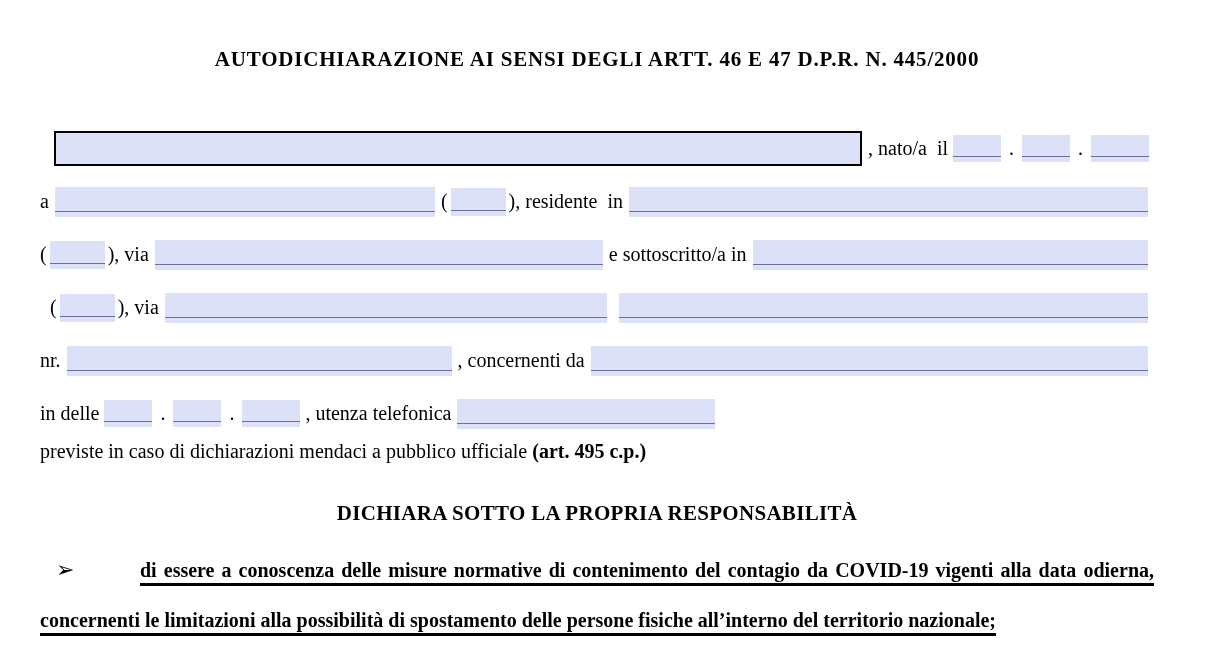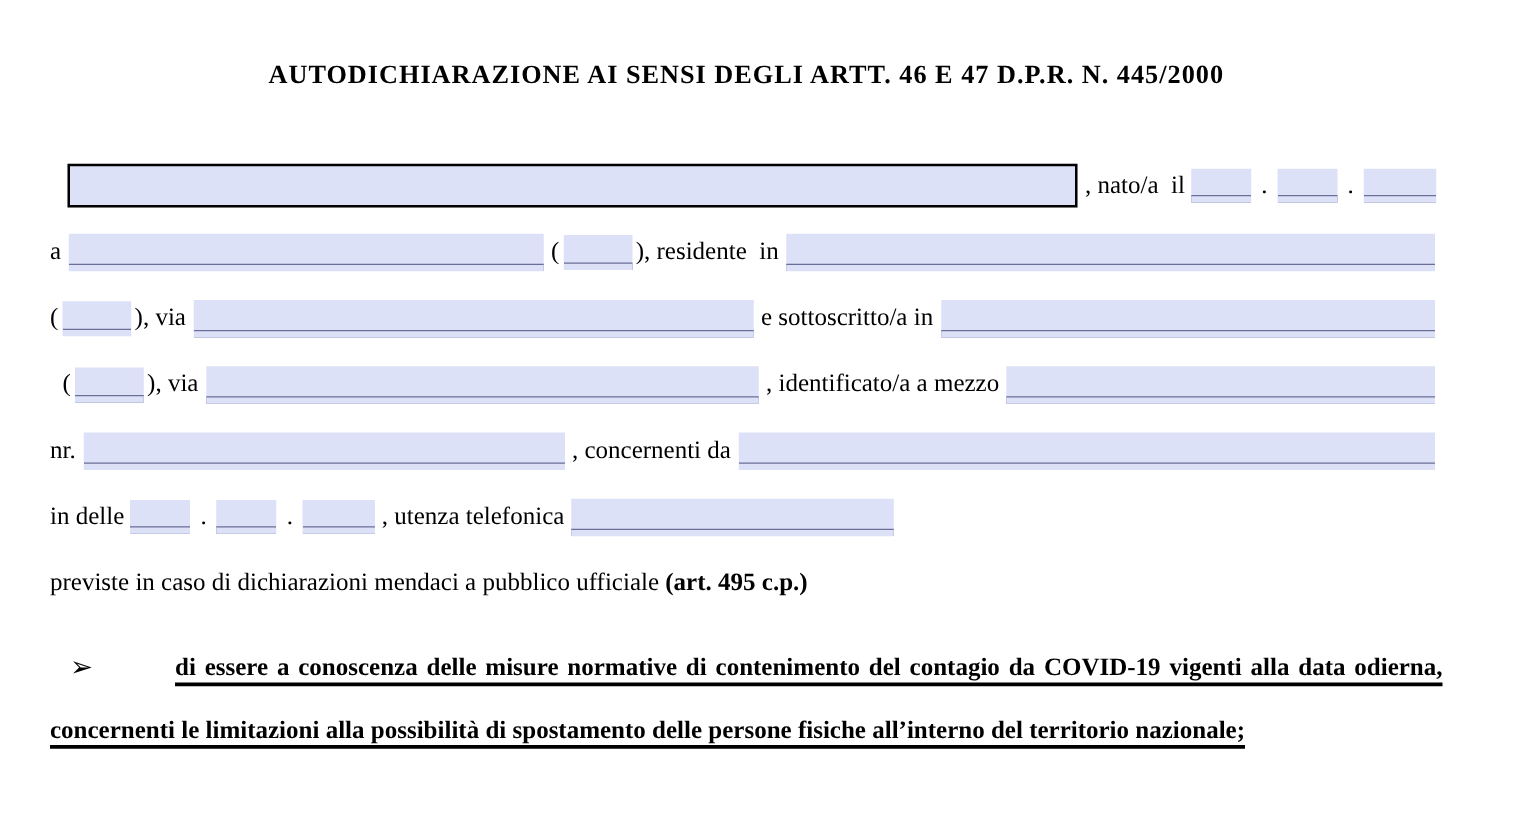--- a/index.html
+++ b/index.html
@@ -40,21 +40,21 @@
   .field.boxed{
     height:35px;
     border:2px solid var(--name-field-border);
     box-shadow:none;
   }
   .field.date{width:48px;height:27px;margin:0 5px;}
   .field.date.year{width:58px;}
   .field.prov{width:55px;height:28px;margin:0 3px;}
   .sep{margin:0 3px;}
   .indent{padding-left:10px;}
-  .plainline{height:53px;display:flex;align-items:center;font-size:20px;}
+  .plainline{height:53px;display:flex;align-items:flex-start;font-size:20px;}
   .plainline .bold{font-weight:bold;white-space:pre;}
   .plainline .lbl{white-space:pre;}
   .heading{
     text-align:center;font-weight:bold;font-size:21px;
     margin-top:4px;height:32px;line-height:32px;letter-spacing:0.3px;
   }
   .declaration{
     position:relative;
     margin-top:16px;
     font-weight:bold;font-size:20px;line-height:50px;
@@ -106,21 +106,20 @@
       <input class="field" type="text" style="width: 448px;" value="">
       <span class="lbl">e sottoscritto/a in</span>
       <input class="field grow" type="text" value="" style="">
     </div>
 
     <div class="row indent">
       <span class="lbl">(</span>
       <input class="field prov" type="text" value="" style="">
       <span class="lbl">), via</span>
       <input class="field" type="text" style="width: 442px;" value="">
-      <span class="lbl">, identificato/a a mezzo</span>
       <input class="field grow" type="text" value="" style="">
     </div>
 
     <div class="row">
       <span class="lbl">nr.</span>
       <input class="field" type="text" style="width: 385px;" value="">
       <span class="lbl">, concernenti da</span>
       <input class="field grow" type="text" value="" style="">
     </div>
 
@@ -135,19 +134,20 @@
       <input class="field" type="text" style="width: 258px;" value="">
     </div>
 
     <div class="plainline">
       <span class="lbl">previste in caso di dichiarazioni mendaci a pubblico ufficiale </span>
       <span class="bold">(art. 495 c.p.)</span>
     </div>
 
   </div>
 
+  <div class="heading">DICHIARA SOTTO LA PROPRIA RESPONSABILITÀ</div>
 
   <div class="declaration">
     <span class="bullet">➢</span>
     <span class="decl-text">di essere a conoscenza delle misure normative di contenimento del contagio da COVID-19 vigenti alla data odierna, concernenti le limitazioni alla possibilità di spostamento delle persone fisiche all’interno del territorio nazionale;</span>
   </div>
 
 </div>
 
 </body></html>

